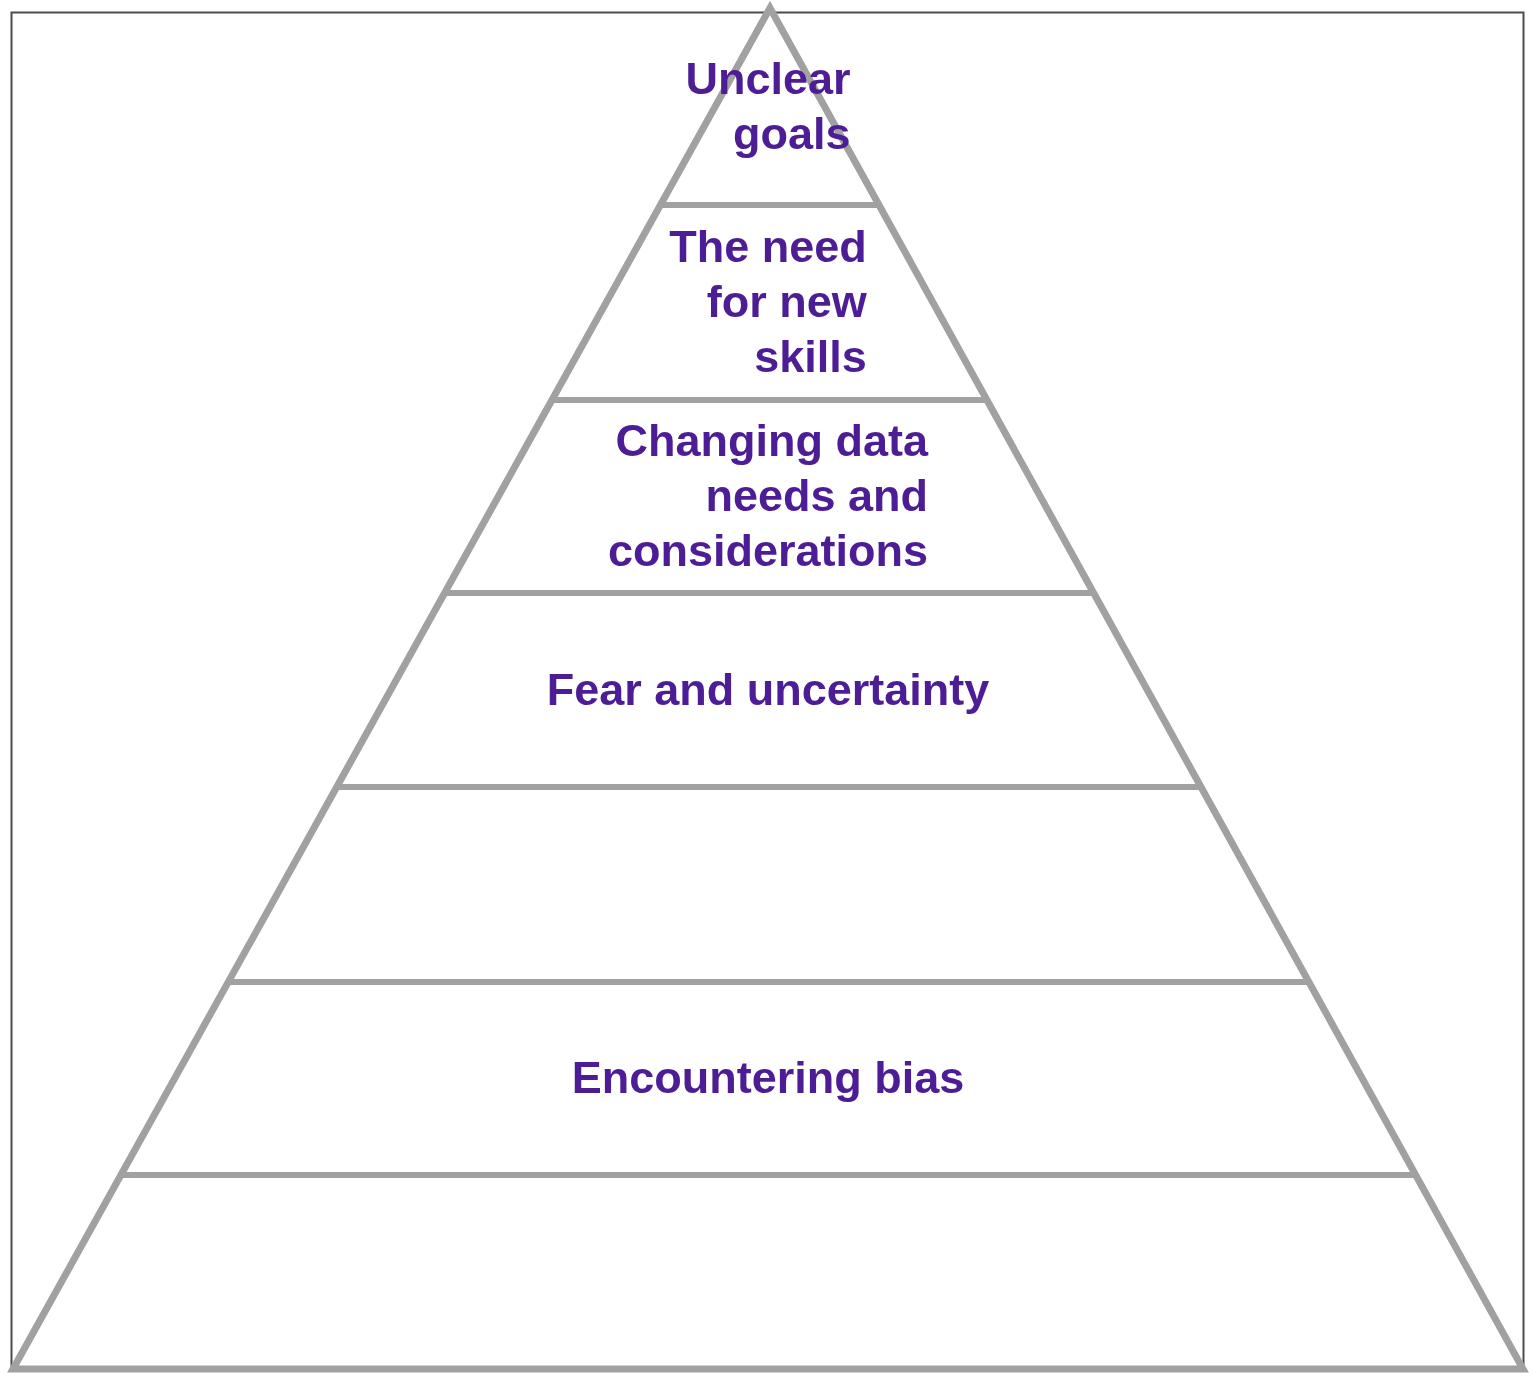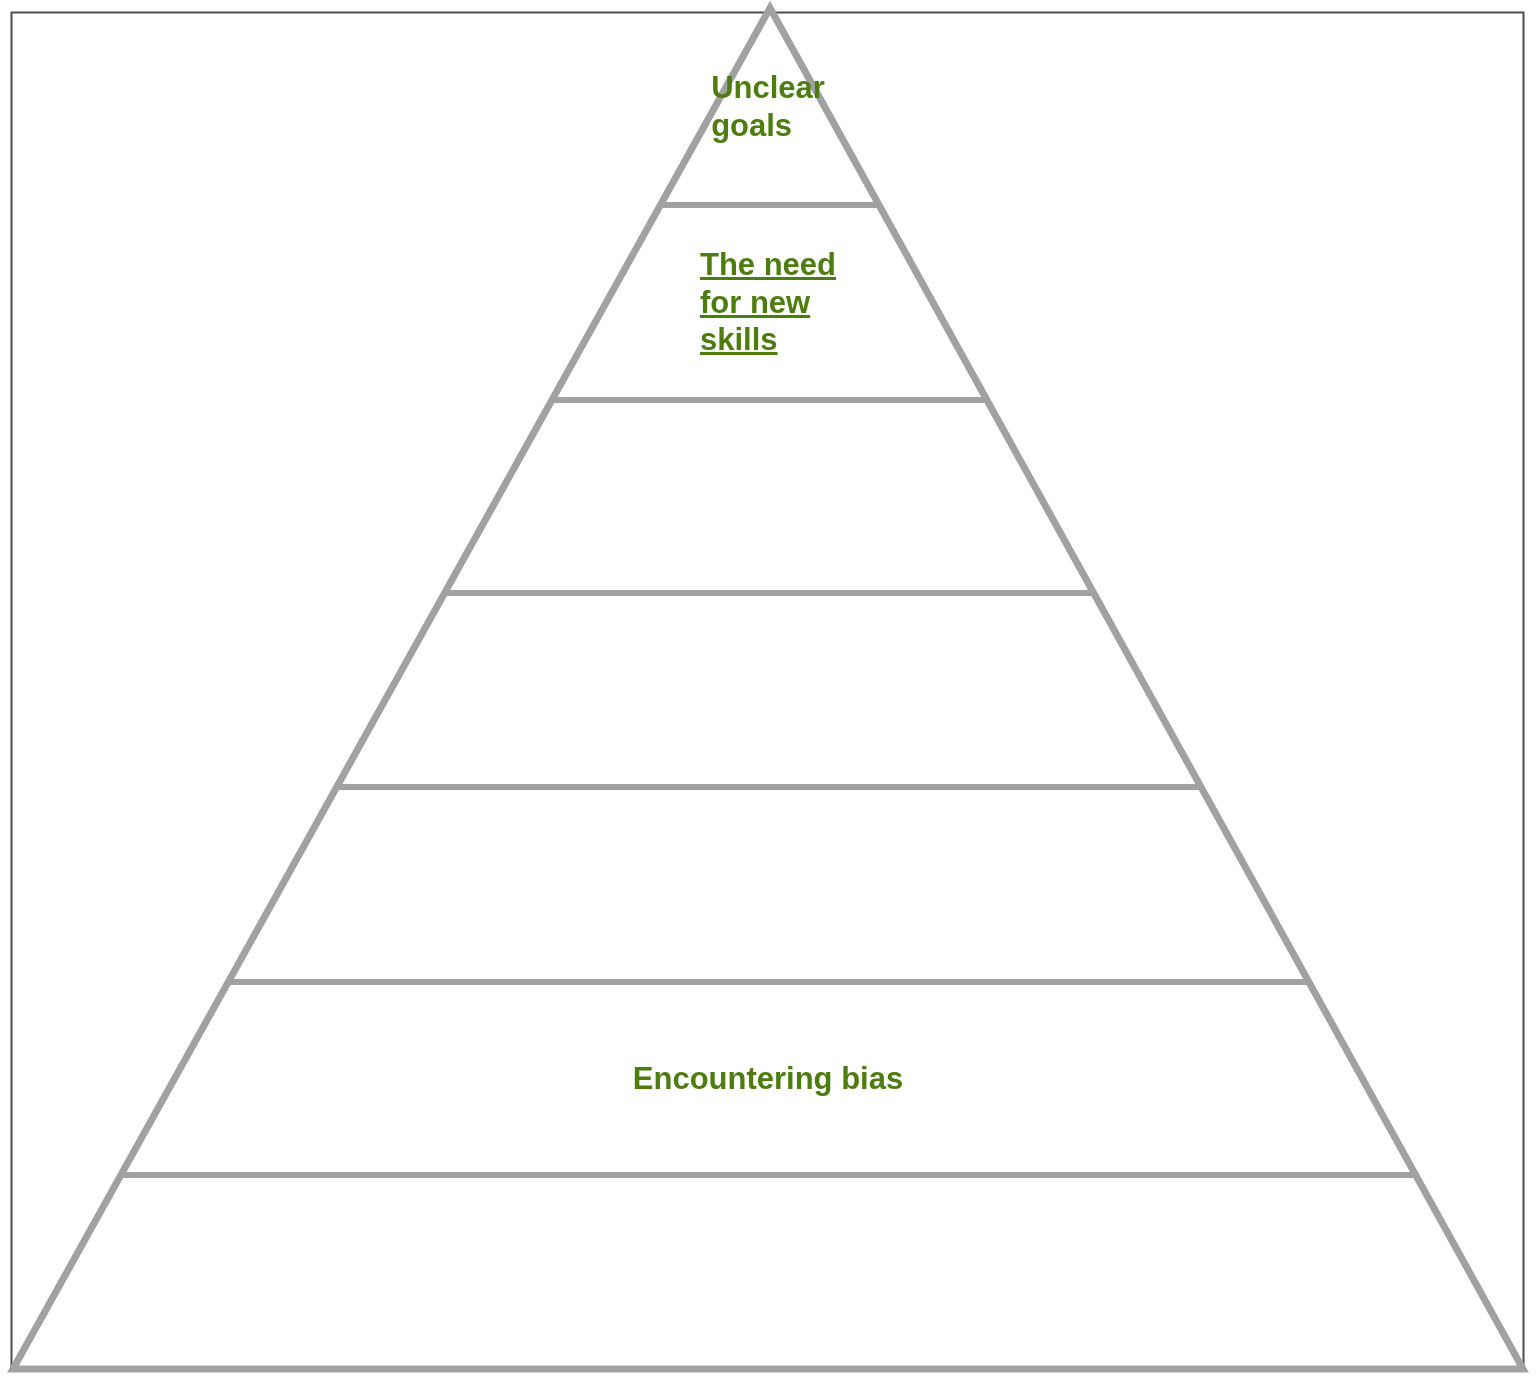--- a/index.html
+++ b/index.html
@@ -22,32 +22,32 @@
     width: 1536px;
     height: 1383px;
   }
   .level-label {
     position: absolute;
     left: 0;
     right: 0;
     display: flex;
     align-items: center;
     justify-content: center;
-    text-align: left;
+    text-align: right;
     white-space: pre-line;
     font-weight: 700;
-    font-size: 31px;
+    font-size: 45px;
     line-height: 1.22;
-    color: #4d7c0f;
+    color: #4c1d95;
     letter-spacing: 0px;
     pointer-events: none;
   }
   
   .lv1 { top: 8px;    height: 197px; }
-  .lv2 { top: 205px;  height: 195px; text-decoration: underline; }
+  .lv2 { top: 205px;  height: 195px; }
   .lv3 { top: 400px;  height: 193px; }
   .lv4 { top: 593px;  height: 194px; }
   .lv5 { top: 787px;  height: 195px; }
   .lv6 { top: 982px;  height: 193px; }
   .lv7 { top: 1175px; height: 194px; }
 </style>
 </head>
 <body>
 
 <div class="stage">
@@ -64,15 +64,19 @@
     <line x1="337" y1="787" x2="1201" y2="787" stroke-width="6" stroke="#a1a1a1"></line>
     <line x1="229" y1="982" x2="1309" y2="982" stroke-width="6" stroke="#a1a1a1"></line>
     <line x1="122" y1="1175" x2="1416" y2="1175" stroke-width="6" stroke="#a1a1a1"></line>
   </svg>
 
   <div class="level-label lv1">Unclear
 goals</div>
   <div class="level-label lv2">The need
 for new
 skills</div>
+  <div class="level-label lv3">Changing data
+needs and
+considerations</div>
+  <div class="level-label lv4">Fear and uncertainty</div>
   <div class="level-label lv6">Encountering bias</div>
 
 </div>
 
 </body></html>

